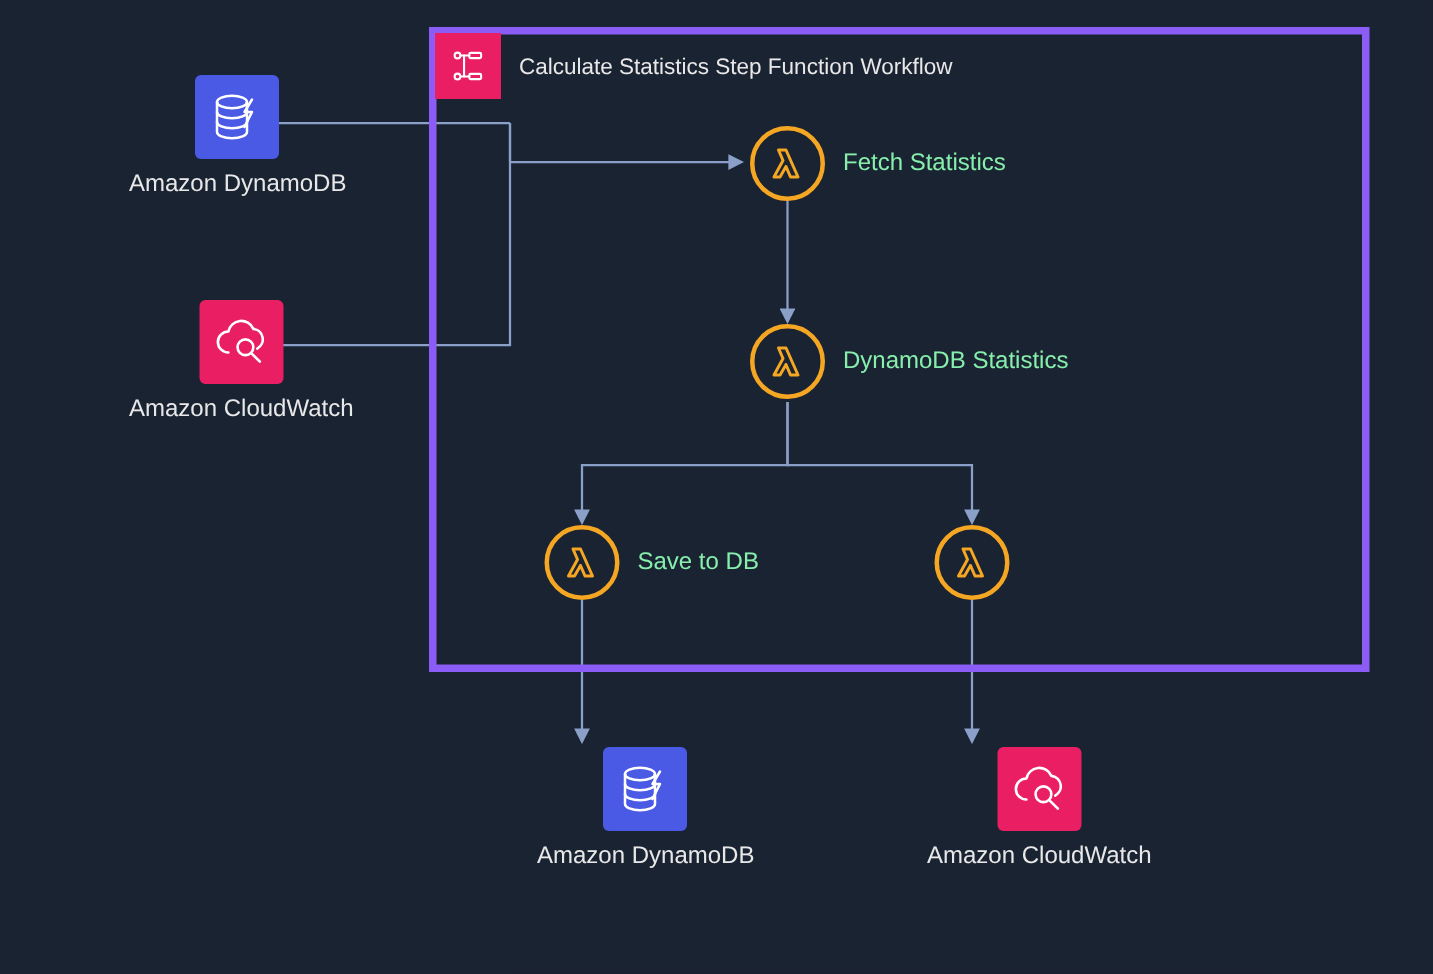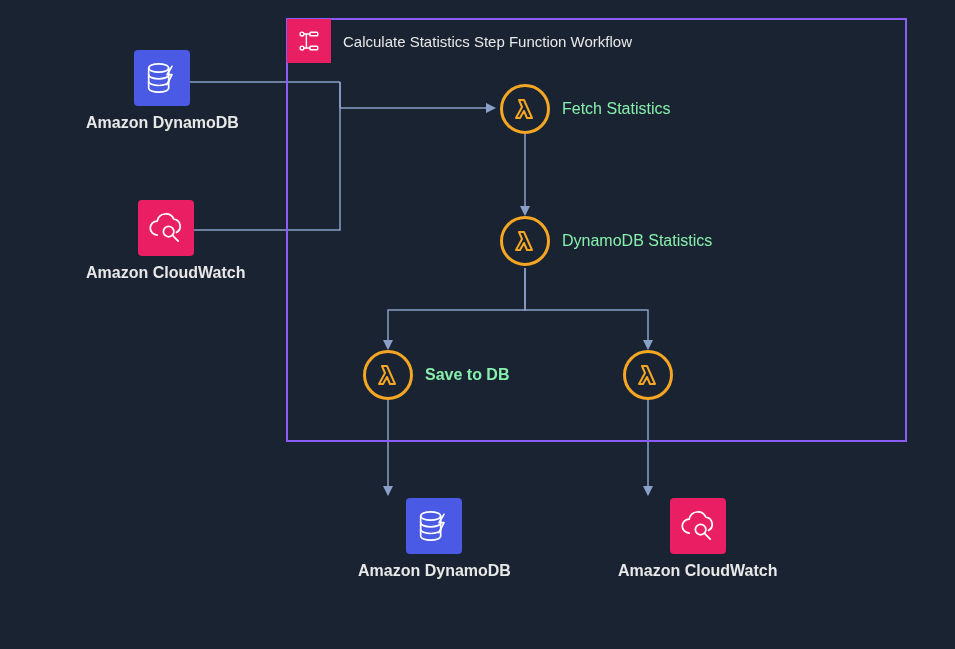--- a/index.html
+++ b/index.html
@@ -28,21 +28,20 @@
     justify-content: center;
   }
   .dynamodb-box { background: #4a5ae5; }
   .cloudwatch-box { background: #e91e63; }
   .label {
     margin-top: 8px;
     font-size: 16px;
     color: #e8e8e8;
     text-align: left;
     white-space: nowrap;
-    font-weight: bold;
   }
   .lambda-node {
     position: absolute;
     display: flex;
     align-items: center;
     gap: 12px;
   }
   .lambda-circle {
     width: 44px;
     height: 44px;
@@ -53,21 +52,21 @@
     justify-content: center;
     flex-shrink: 0;
   }
   .lambda-label {
     font-size: 16px;
     color: #86efac;
     white-space: nowrap;
   }
   .workflow-box {
     position: absolute;
-    border: 2px solid #8b5cf6;
+    border: 5px solid #8b5cf6;
     left: 286px;
     top: 18px;
     width: 617px;
     height: 420px;
   }
   .workflow-header {
     position: absolute;
     top: -1px;
     left: -1px;
     display: flex;
@@ -181,21 +180,21 @@
 
 <div class="lambda-node" style="left:500px; top:216px;">
   <div class="lambda-circle">
     <svg width="24" height="24" viewBox="0 0 24 24">
         <path d="M6 3 H11 L19 21 H14 L11 14 L7 21 H3 L9 10 Z" fill="none" stroke="#f5a623" stroke-width="2" stroke-linejoin="round"></path>
       </svg>
   </div>
   <div class="lambda-label">DynamoDB Statistics</div>
 </div>
 
-<div class="lambda-node" style="left:363px; top:350px;font-weight:bold;">
+<div class="lambda-node" style="left:363px; top:350px;">
   <div class="lambda-circle">
     <svg width="24" height="24" viewBox="0 0 24 24">
         <path d="M6 3 H11 L19 21 H14 L11 14 L7 21 H3 L9 10 Z" fill="none" stroke="#f5a623" stroke-width="2" stroke-linejoin="round"></path>
       </svg>
   </div>
   <div class="lambda-label">Save to DB</div>
 </div>
 
 <div class="lambda-node" style="left:623px; top:350px;">
   <div class="lambda-circle">

